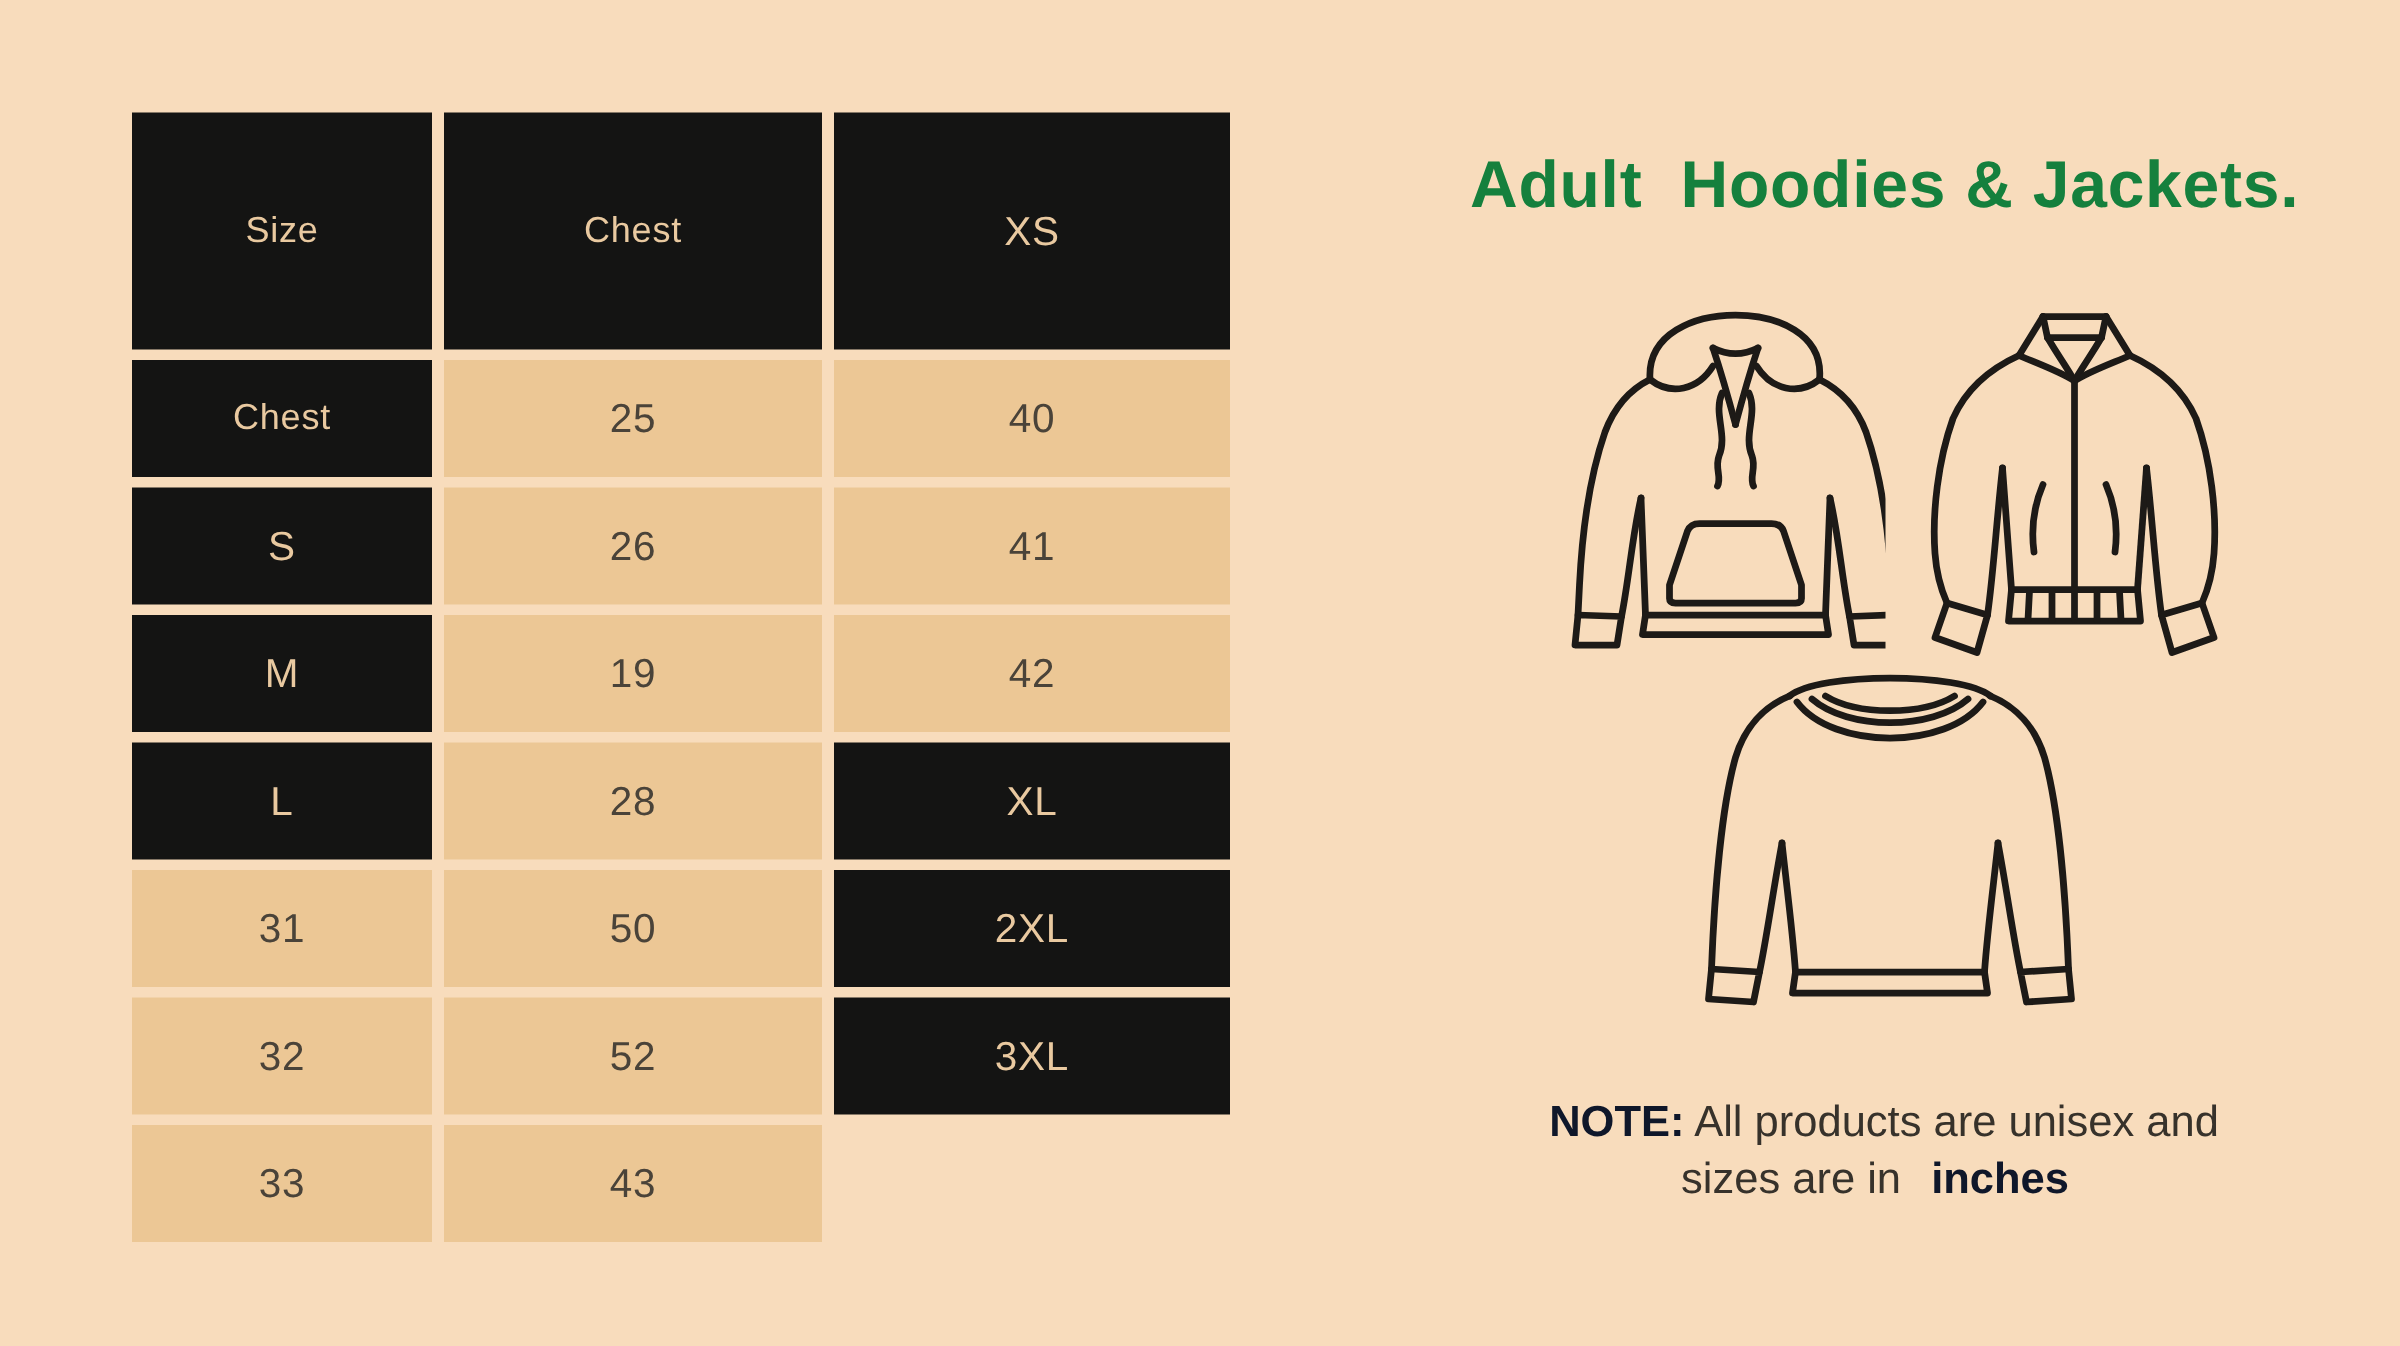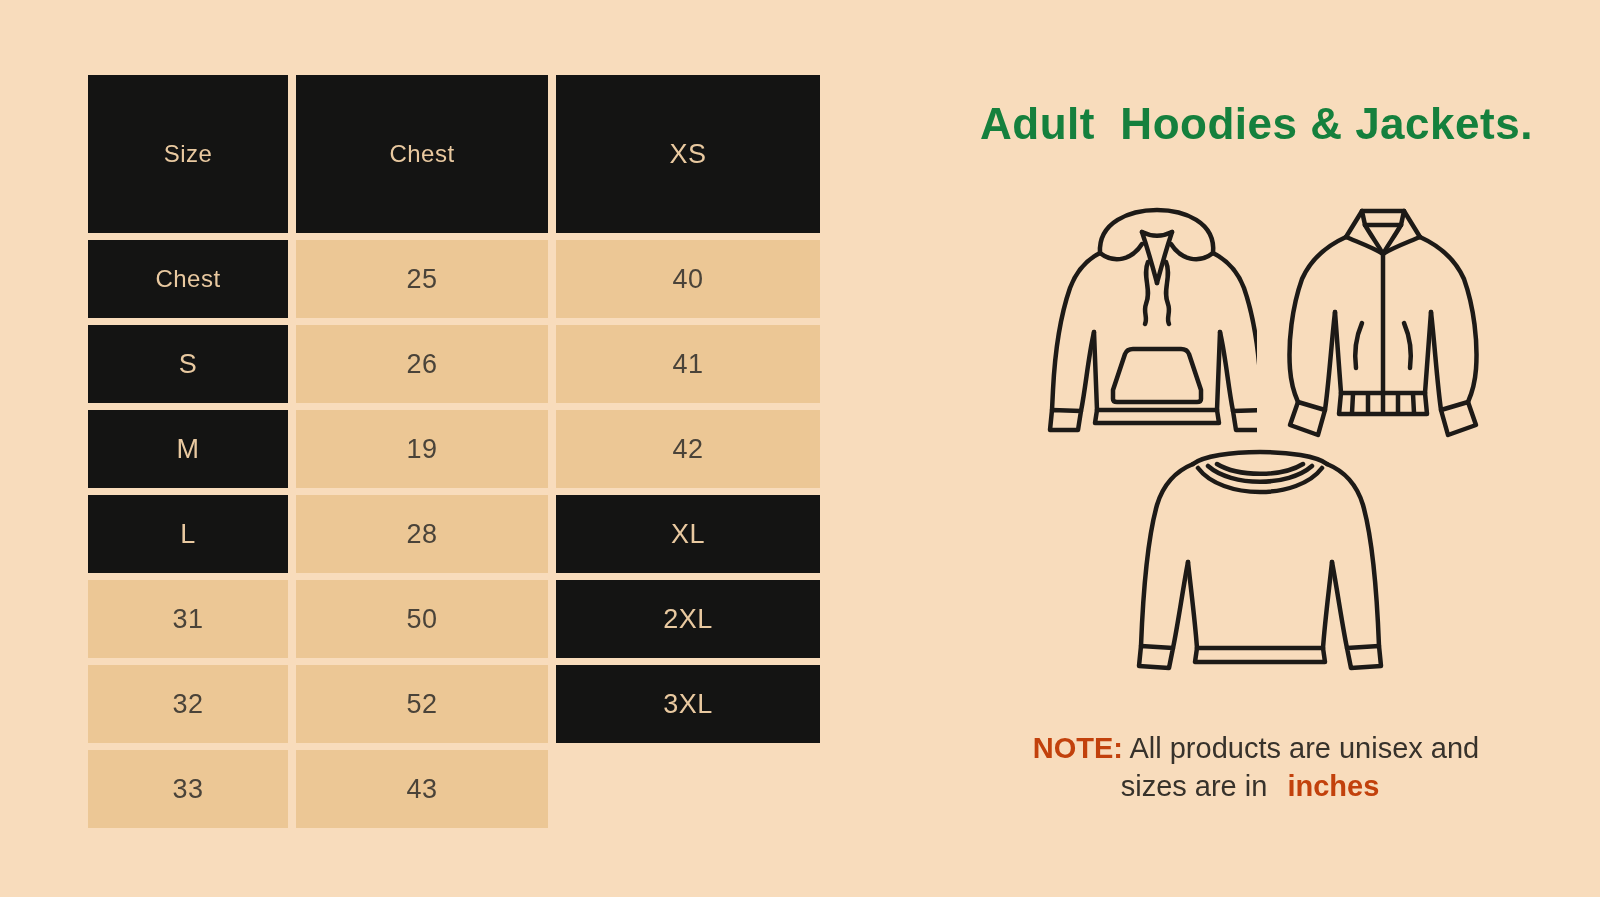--- a/index.html
+++ b/index.html
@@ -28,21 +28,21 @@
   
   .panel-title{
     position:absolute;left:980px;top:99px;width:540px;
     text-align:center;font-size:44px;font-weight:bold;
     color:#15803d;letter-spacing:.5px;white-space:pre;
   }
   .note{
     position:absolute;left:960px;top:729px;width:580px;
     text-align:center;font-size:29px;line-height:38px;color:#37322b;
   }
-  .note b{color:#c2410c;margin-left:12px;}
+  .note b{color:#0f172a;margin-left:12px;}
   .illu{position:absolute;}
 </style>
 </head>
 <body>
 
 <div class="page">
 
   <div class="size-table">
     <div class="cell dark head">Size</div>
     <div class="cell dark head">Chest</div>

